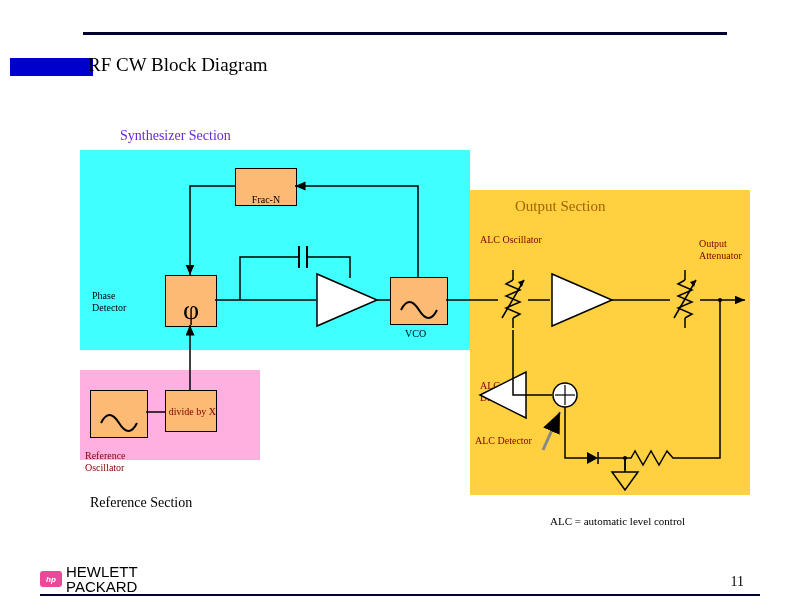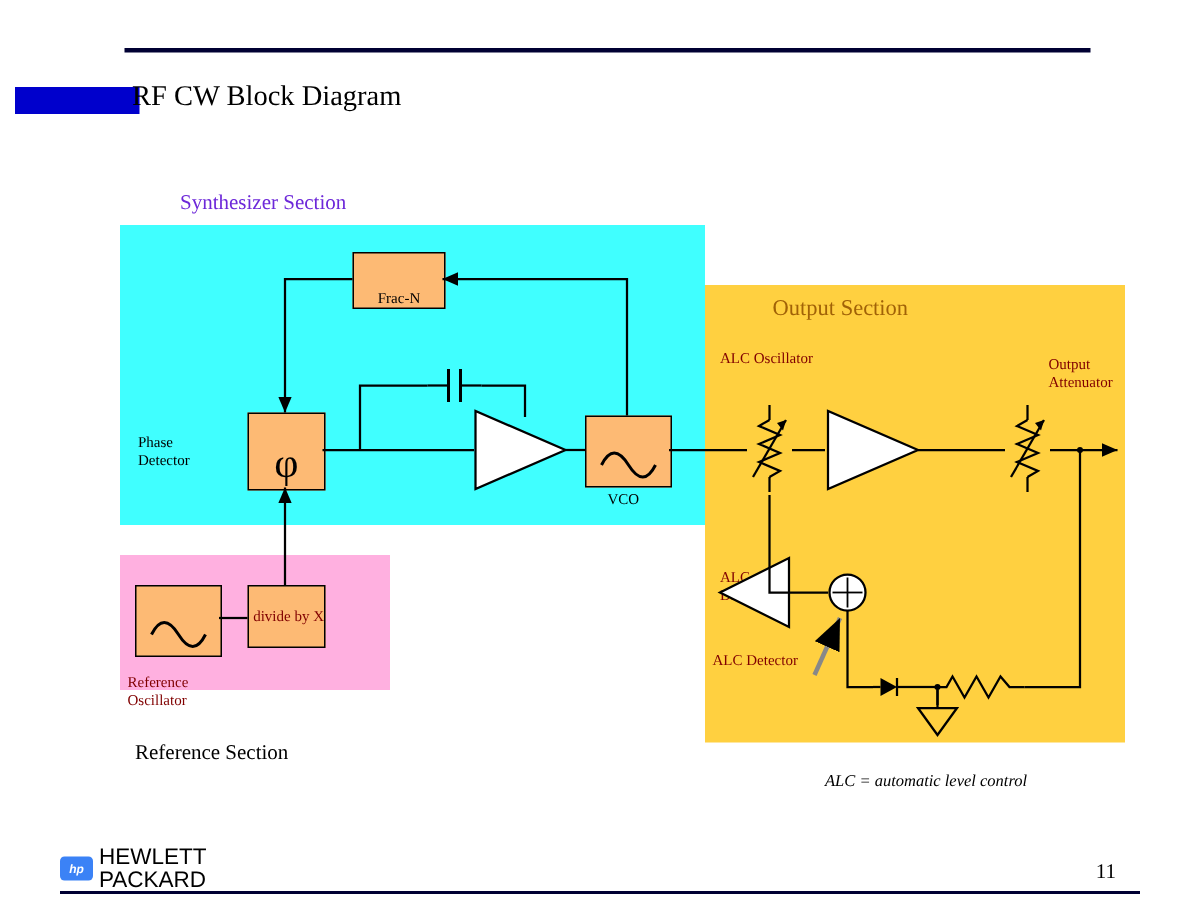--- a/index.html
+++ b/index.html
@@ -52,21 +52,21 @@
     position: absolute;
     left: 40px;
     bottom: 18px;
     display: flex;
     align-items: center;
     gap: 4px;
   }
   .logo-badge {
     width: 22px;
     height: 16px;
-    background: #3b82f6;
+    background: #ec4899;
     border-radius: 3px;
     color: #fff;
     font-size: 8px;
     font-style: italic;
     font-weight: bold;
     display: flex;
     align-items: center;
     justify-content: center;
     font-family: Arial, sans-serif;
   }
@@ -109,21 +109,20 @@
     font-size: 28px;
     font-family: 'Times New Roman', serif;
   }
   svg.wire {
     position: absolute;
     overflow: visible;
   }
   .footnote {
     position: absolute;
     font-size: 11px;
-    font-style: italic;
     font-family: Georgia, serif;
   }
 </style>
 </head>
 <body>
 
 <div class="hr-top"></div>
 <div class="blue-bar"></div>
 <div class="title">RF CW Block Diagram</div>
 

